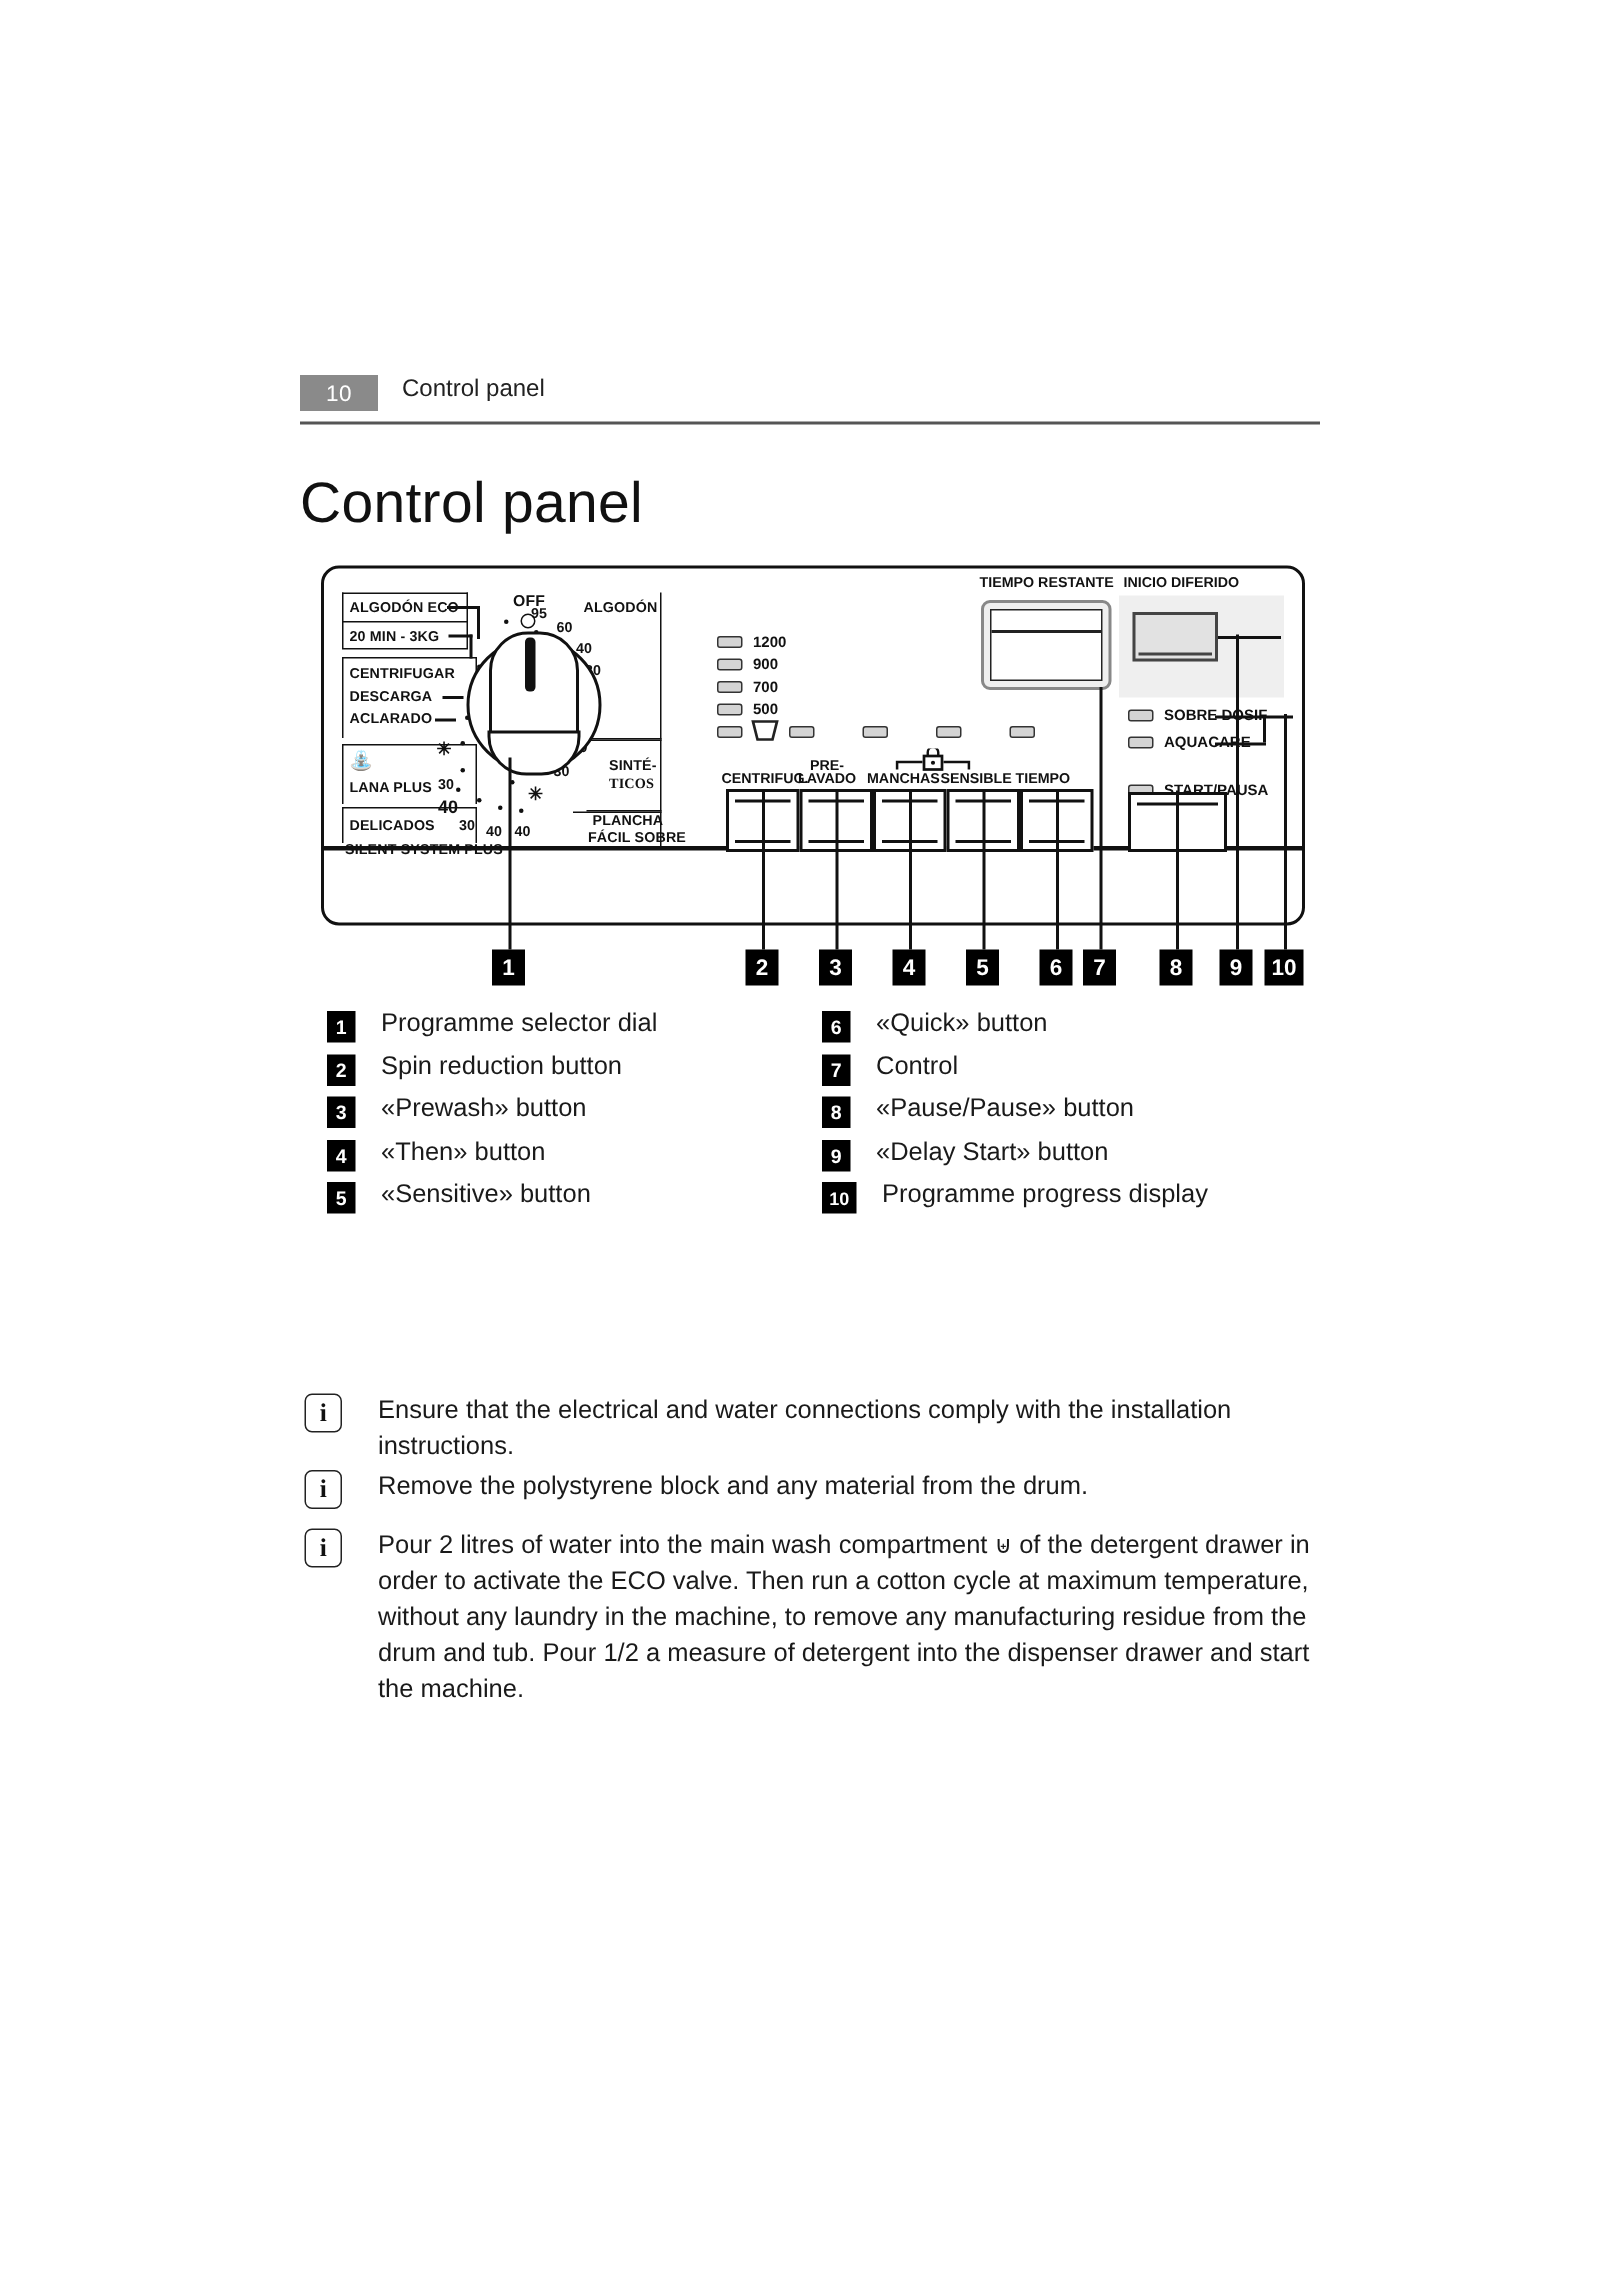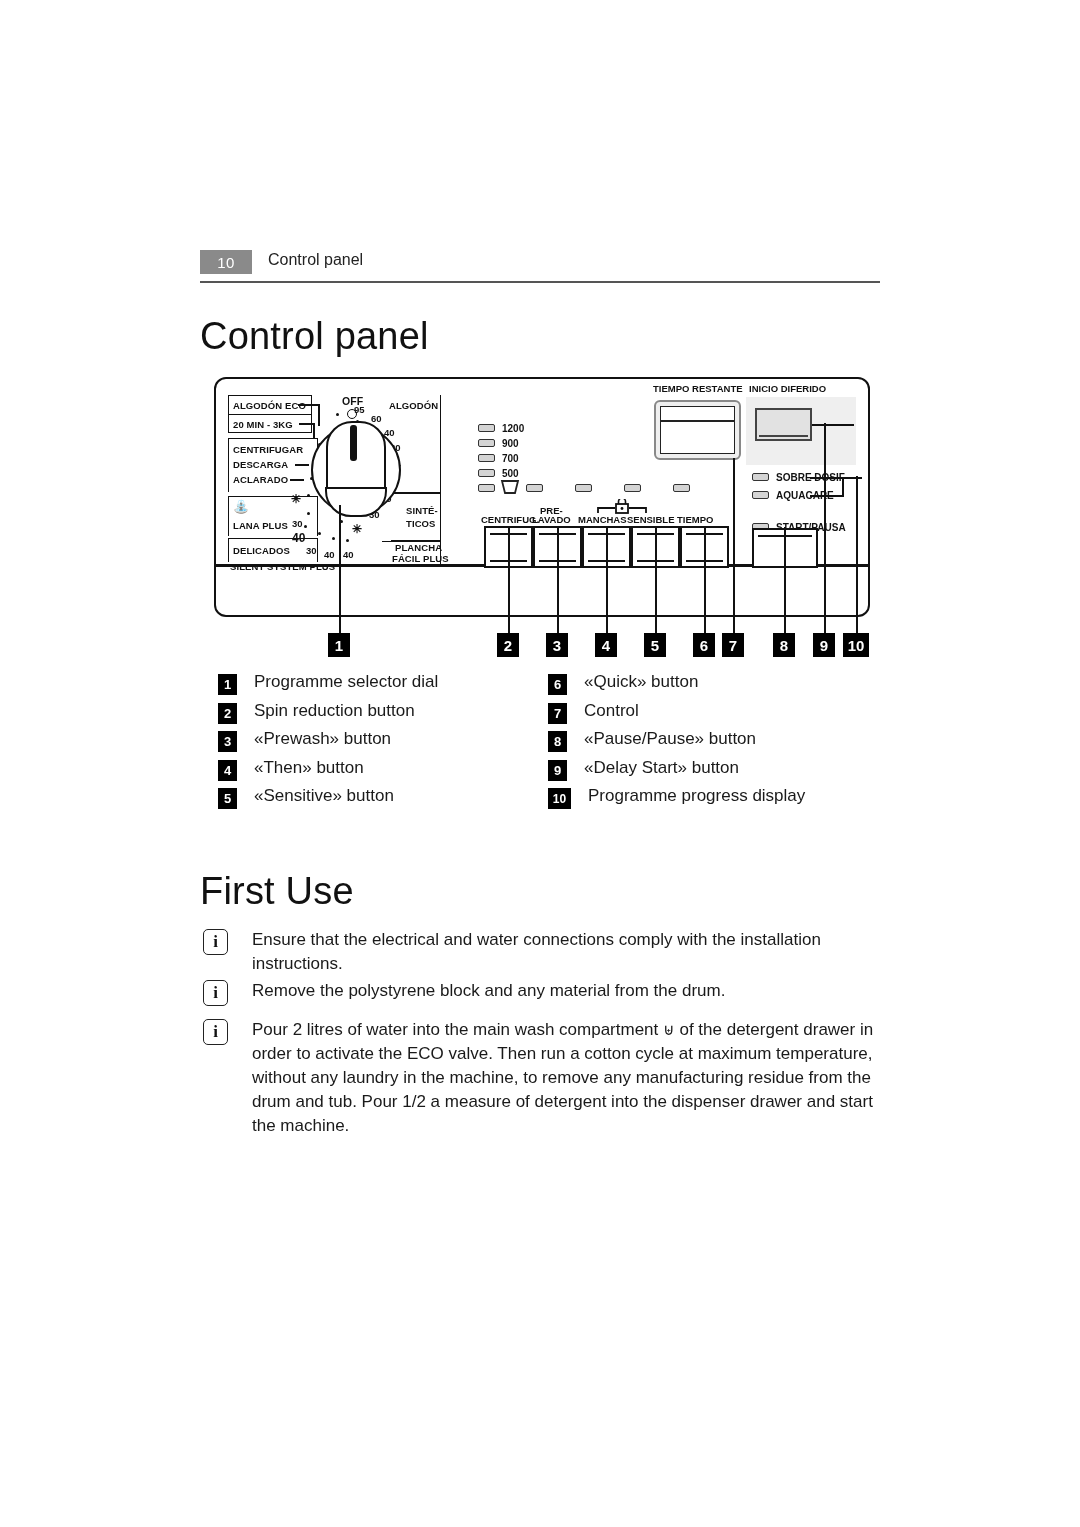--- a/index.html
+++ b/index.html
@@ -170,23 +170,23 @@
     <div style="position:absolute; left:133px; top:32px; width:8px; height:8px; border:1.6px solid #111; border-radius:50%;"></div>
 
     <div class="dbox" style="left:137px; top:18px; width:90px; height:98px; border-left:none; border-top:none;"></div>
     <div class="dbox" style="left:177px; top:116px; width:50px; height:48px; border-left:none;"></div>
     <div class="dbox" style="left:168px; top:164px; width:59px; height:24px; border-left:none; border-bottom:none;"></div>
     <div class="leadh" style="left:131px; top:116px; width:46px;"></div>
     <div class="leadh" style="left:118px; top:187px; width:52px;"></div>
 
     <div class="dlabel" style="left:175px; top:23px;">ALGODÓN</div>
     <div class="dlabel" style="left:192px; top:128px;">SINTÉ-</div>
-    <div class="dlabel" style="left:192px; top:141px;">TICOS</div>
+    <div class="dlabel" style="left:192px; top:141px;font-family:Liberation Serif, serif;">TICOS</div>
     <div class="dlabel" style="left:181px; top:165px;">PLANCHA</div>
-    <div class="dlabel" style="left:178px; top:176px;">FÁCIL PLUS</div>
+    <div class="dlabel" style="left:178px; top:176px;">FÁCIL SOBRE</div>
 
     <div class="tick-dot" style="left:122px; top:36px;"></div>
     <div class="tick-num" style="left:140px; top:27px;">95</div>
     <div class="tick-dot" style="left:142px; top:43px;"></div>
     <div class="tick-num" style="left:157px; top:36px;">60</div>
     <div class="tick-dot" style="left:156px; top:56px;"></div>
     <div class="tick-num" style="left:170px; top:50px;">40</div>
     <div class="tick-dot" style="left:164px; top:71px;"></div>
     <div class="tick-num" style="left:176px; top:65px;">30</div>
     <div class="tick-dot" style="left:166px; top:88px;"></div>
@@ -369,21 +369,20 @@
         <div class="leg-txt">«Delay Start» button</div>
       </div>
       <div class="leg-row">
         <div class="leg-badge wide">10</div>
         <div class="leg-txt" style="left:40px;">Programme progress display</div>
       </div>
     </div>
 
   </div>
 
-  <div class="h1" id="title-first">First Use</div>
 
   <div class="note" style="top:928px;">
     <div class="note-icon">i</div>
     <div class="note-body">Ensure that the electrical and water connections comply with the installation instructions.</div>
   </div>
 
   <div class="note" style="top:979px;">
     <div class="note-icon">i</div>
     <div class="note-body">Remove the polystyrene block and  any material from the drum.</div>
   </div>

